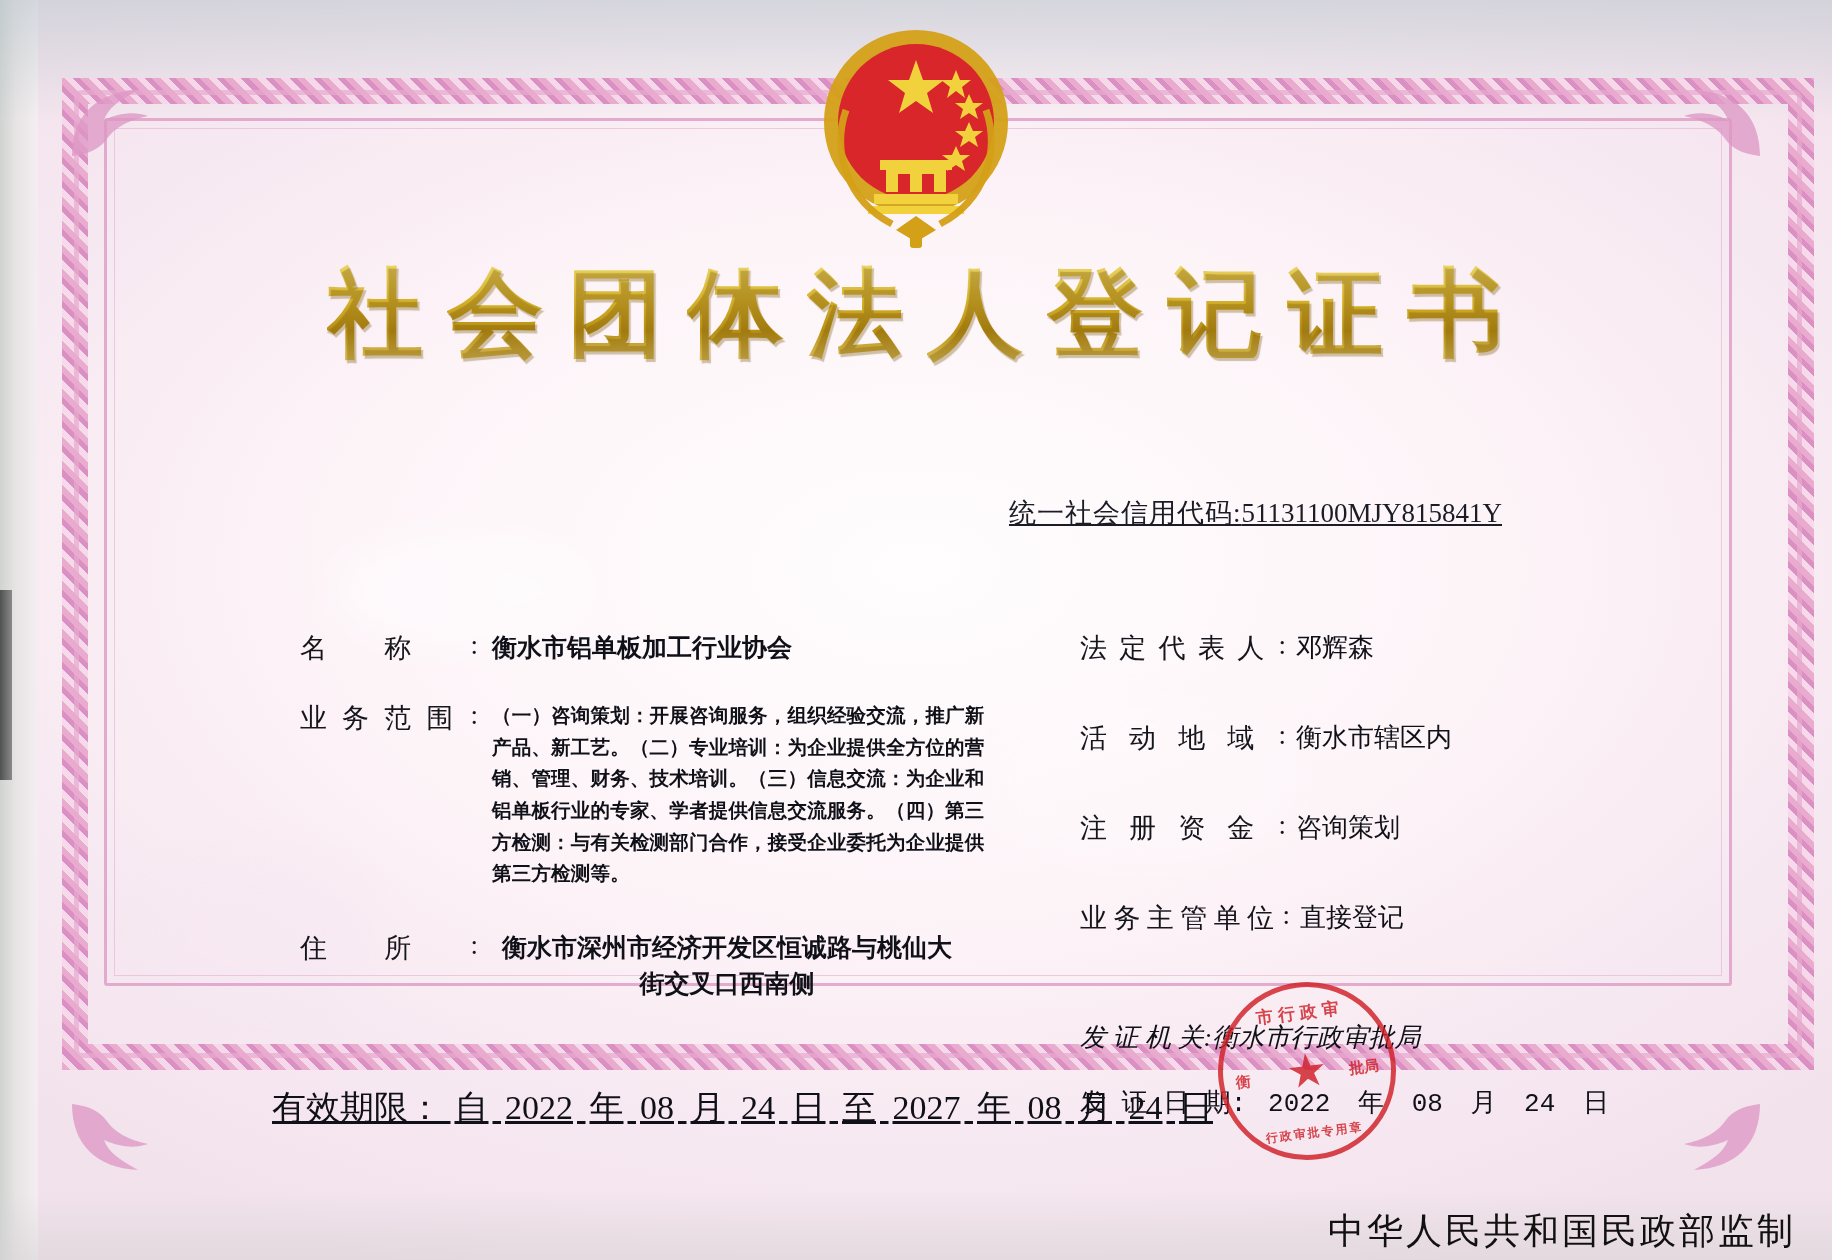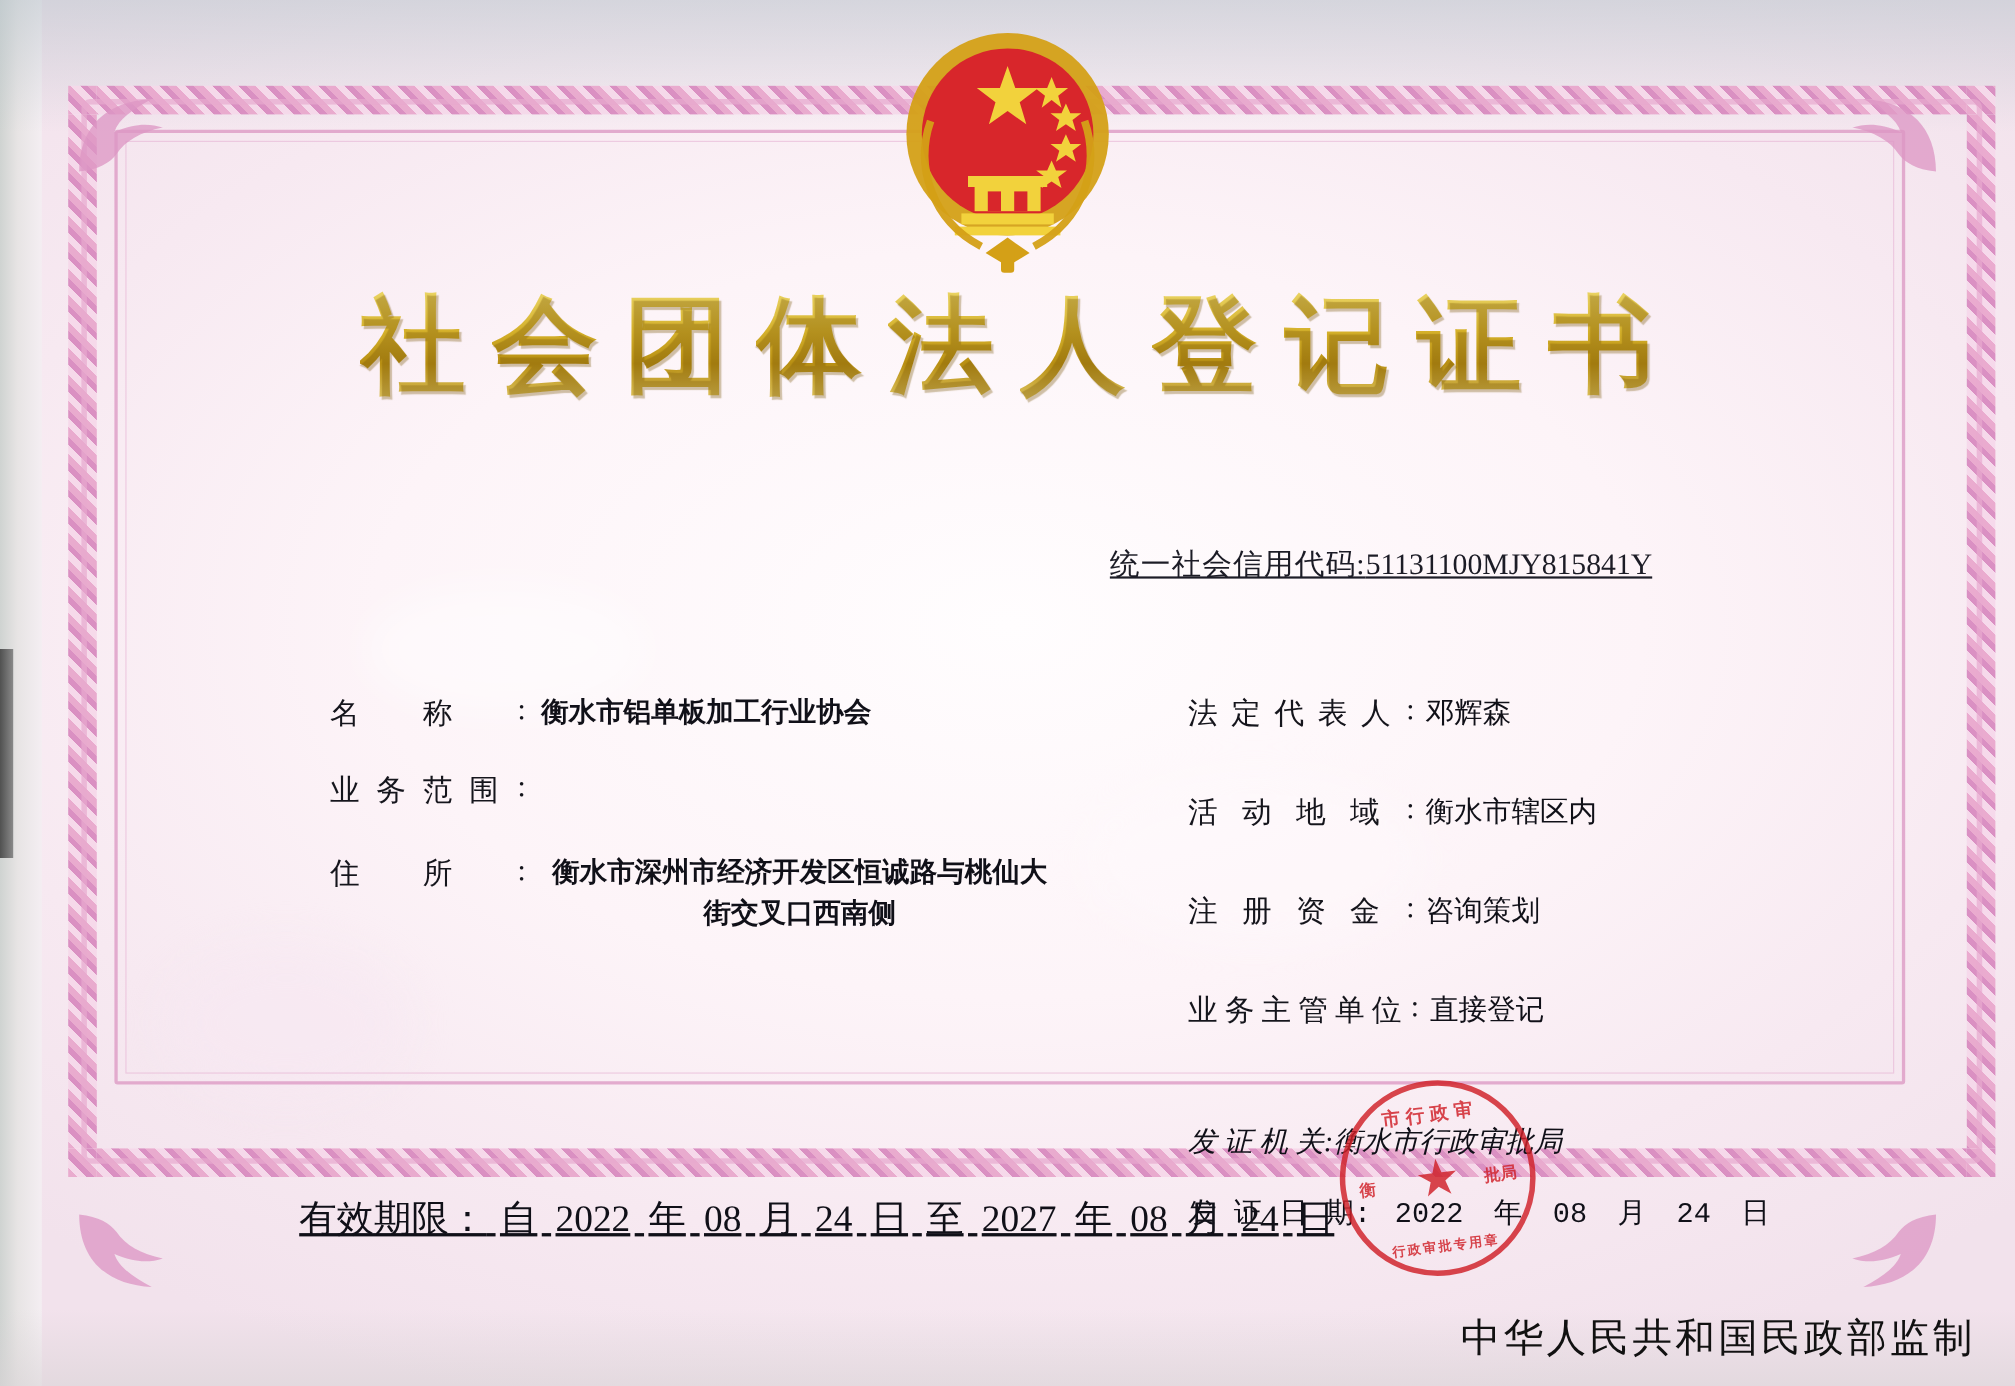--- a/index.html
+++ b/index.html
@@ -137,21 +137,21 @@
     position:absolute;left:0;width:100%;text-align:center;
     color:#d01f27;font-size:17px;font-weight:bold;letter-spacing:5px;
   }
   #seal .arc-top{top:14px;}
   #seal .arc-bottom{bottom:13px;font-size:12px;letter-spacing:2px;}
   #seal .mid-left{position:absolute;left:12px;top:78px;color:#d01f27;font-size:15px;font-weight:bold;}
   #seal .mid-right{position:absolute;right:12px;top:78px;color:#d01f27;font-size:15px;font-weight:bold;}
 
   
   #footer{
-    position:absolute;right:36px;bottom:19px;
+    position:absolute;right:36px;bottom:4px;
     font-size:36px;color:#111;letter-spacing:3px;white-space:nowrap;
     font-family:Liberation Mono, monospace;
   }
 
   
   .blotch{position:absolute;border-radius:50%;pointer-events:none;}
   .b1{left:330px;top:530px;width:260px;height:120px;background:rgba(255,255,255,.45);filter:blur(18px);}
   .b2{left:980px;top:700px;width:320px;height:160px;background:rgba(255,250,253,.4);filter:blur(22px);}
   .b3{left:150px;top:860px;width:220px;height:140px;background:rgba(246,232,241,.6);filter:blur(20px);}
 </style>
@@ -247,20 +247,21 @@
     </div>
 
     <div class="row" style="margin-bottom:40px;">
       <div class="lab lab-wide">
         <span>业</span>
         <span>务</span>
         <span>范</span>
         <span>围</span>
         <span class="colon">:</span>
       </div>
+      <div class="val val-small" style="max-width:500px;">（一）咨询策划：开展咨询服务，组织经验交流，推广新产品、新工艺。（二）专业培训：为企业提供全方位的营销、管理、财务、技术培训。（三）信息交流：为企业和铝单板行业的专家、学者提供信息交流服务。（四）第三方检测：与有关检测部门合作，接受企业委托为企业提供第三方检测等。</div>
     </div>
 
     <div class="row">
       <div class="lab lab-wide">
         <span>住</span>
         <span>所</span>
         <span class="colon">:</span>
       </div>
       <div class="val val-addr">衡水市深州市经济开发区恒诚路与桃仙大街交叉口西南侧</div>
     </div>

